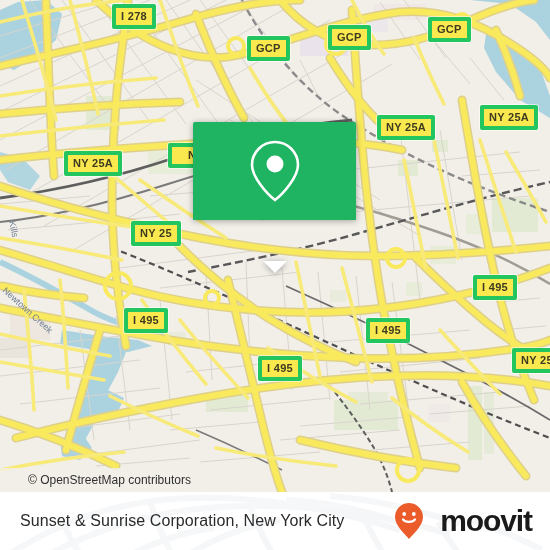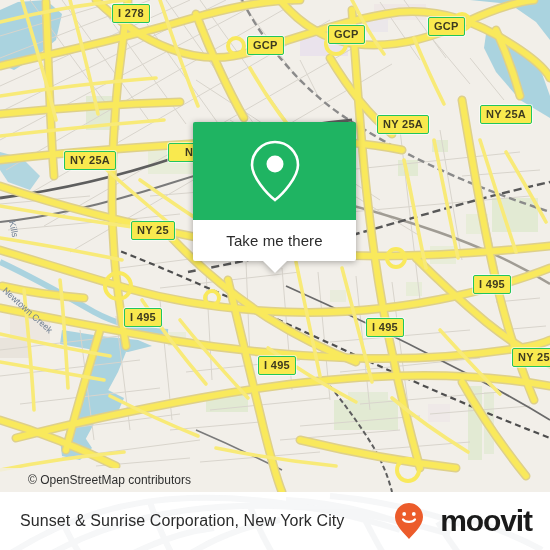--- a/index.html
+++ b/index.html
@@ -14,21 +14,21 @@
   .map-canvas{
     position:absolute;left:0;top:0;width:550px;height:492px;
     background:#f2efe9;overflow:hidden;
   }
   .map-svg{position:absolute;left:0;top:0;width:550px;height:492px;display:block;}
 
   
   .shield{
     position:absolute;
     background:#f9e94e;
-    border:1px solid #22c55e;
+    border:4px solid #22c55e;
     border-radius:2px;
     color:#3d3a20;
     font-size:11px;
     font-weight:bold;
     letter-spacing:.3px;
     line-height:14px;
     padding:1px 5px 2px 5px;
     white-space:nowrap;
     box-shadow:0 0 0 1px rgba(255,255,255,.55);
     font-family:"Liberation Sans", sans-serif;
@@ -357,23 +357,20 @@
     <div class="shield" style="left:512px;top:348px;">NY 25</div>
     <div class="shield" style="left:258px;top:356px;">I 495</div>
 
     <div class="popup">
       <div class="popup-top">
         <svg width="56" height="66" viewBox="0 0 56 66">
           <path d="M28 4 C15.3 4 5 14.3 5 27 C5 39 20 56 28 62 C36 56 51 39 51 27 C51 14.3 40.7 4 28 4 Z" fill="none" stroke="#ffffff" stroke-width="2.6"></path>
           <circle cx="28" cy="26" r="8.5" fill="#ffffff"></circle>
         </svg>
       </div>
-      <div class="popup-bottom">
-        <span class="popup-label">Take me there</span>
-      </div>
       <div class="popup-tail"></div>
     </div>
 
     <div class="attrib">
       <span>© OpenStreetMap contributors</span>
     </div>
   </div>
 
   <div class="footer">
     <svg class="footer-watermark" viewBox="0 0 550 550">

